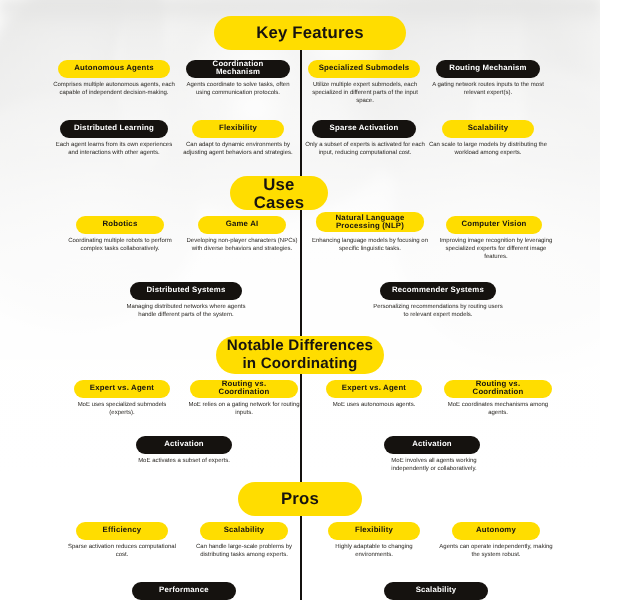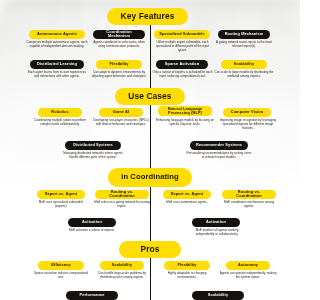--- a/index.html
+++ b/index.html
@@ -104,21 +104,21 @@
 </div>
 <div id="wash"></div>
 
 <div id="page">
 
   <div class="spine" style="top:25px;height:63px;"></div>
   <div class="spine" style="top:104px;height:64px;"></div>
   <div class="spine" style="top:186px;height:55px;"></div>
   <div class="spine" style="top:257px;height:43px;"></div>
 
-  <div class="pill yellow hdr" style="left:107px;top:8px;width:81px;">Key Features</div>
+  <div class="pill yellow hdr" style="left:107px;top:8px;width:96px;">Key Features</div>
 
   <div class="pill yellow item" style="left:29px;top:30px;width:56px;">Autonomous Agents</div>
   <div class="desc" style="left:26px;top:41px;width:62px;">Comprises multiple autonomous agents, each capable of independent decision-making.</div>
 
   <div class="pill black item" style="left:93px;top:30px;width:52px;">Coordination Mechanism</div>
   <div class="desc" style="left:90px;top:41px;width:58px;">Agents coordinate to solve tasks, often using communication protocols.</div>
 
   <div class="pill black item" style="left:30px;top:60px;width:54px;">Distributed Learning</div>
   <div class="desc" style="left:26px;top:71px;width:62px;">Each agent learns from its own experiences and interactions with other agents.</div>
 
@@ -130,41 +130,42 @@
 
   <div class="pill black item" style="left:218px;top:30px;width:52px;">Routing Mechanism</div>
   <div class="desc" style="left:214px;top:41px;width:60px;">A gating network routes inputs to the most relevant expert(s).</div>
 
   <div class="pill black item" style="left:156px;top:60px;width:52px;">Sparse Activation</div>
   <div class="desc" style="left:152px;top:71px;width:61px;">Only a subset of experts is activated for each input, reducing computational cost.</div>
 
   <div class="pill yellow item" style="left:221px;top:60px;width:46px;">Scalability</div>
   <div class="desc" style="left:214px;top:71px;width:60px;">Can scale to large models by distributing the workload among experts.</div>
 
-  <div class="pill yellow hdr" style="left:115px;top:88px;width:70px;">Use Cases</div>
+  <div class="pill yellow hdr" style="left:115px;top:88px;width:49px;">Use Cases</div>
 
   <div class="pill yellow item" style="left:38px;top:108px;width:44px;">Robotics</div>
   <div class="desc" style="left:32px;top:119px;width:56px;">Coordinating multiple robots to perform complex tasks collaboratively.</div>
 
   <div class="pill yellow item" style="left:99px;top:108px;width:44px;">Game AI</div>
   <div class="desc" style="left:93px;top:119px;width:56px;">Developing non-player characters (NPCs) with diverse behaviors and strategies.</div>
 
   <div class="pill black item" style="left:65px;top:141px;width:56px;">Distributed Systems</div>
   <div class="desc" style="left:60px;top:152px;width:66px;">Managing distributed networks where agents handle different parts of the system.</div>
 
   <div class="pill yellow item" style="left:158px;top:106px;width:54px;height:10px;line-height:1.12;">Natural Language Processing (NLP)</div>
   <div class="desc" style="left:155px;top:119px;width:60px;">Enhancing language models by focusing on specific linguistic tasks.</div>
 
   <div class="pill yellow item" style="left:223px;top:108px;width:48px;">Computer Vision</div>
   <div class="desc" style="left:218px;top:119px;width:60px;">Improving image recognition by leveraging specialized experts for different image features.</div>
 
   <div class="pill black item" style="left:190px;top:141px;width:58px;">Recommender Systems</div>
   <div class="desc" style="left:186px;top:152px;width:66px;">Personalizing recommendations by routing users to relevant expert models.</div>
 
   <div class="pill yellow hdr2" style="left:108px;top:168px;width:84px;flex-direction:column;">
+    <span>Notable Differences</span>
     <span>in Coordinating</span>
   </div>
 
   <div class="pill yellow item" style="left:37px;top:190px;width:48px;">Expert vs. Agent</div>
   <div class="desc" style="left:33px;top:201px;width:56px;">MoE uses specialized submodels (experts).</div>
 
   <div class="pill yellow item" style="left:95px;top:190px;width:54px;">Routing vs. Coordination</div>
   <div class="desc" style="left:93px;top:201px;width:58px;">MoE relies on a gating network for routing inputs.</div>
 
   <div class="pill black item" style="left:68px;top:218px;width:48px;">Activation</div>

